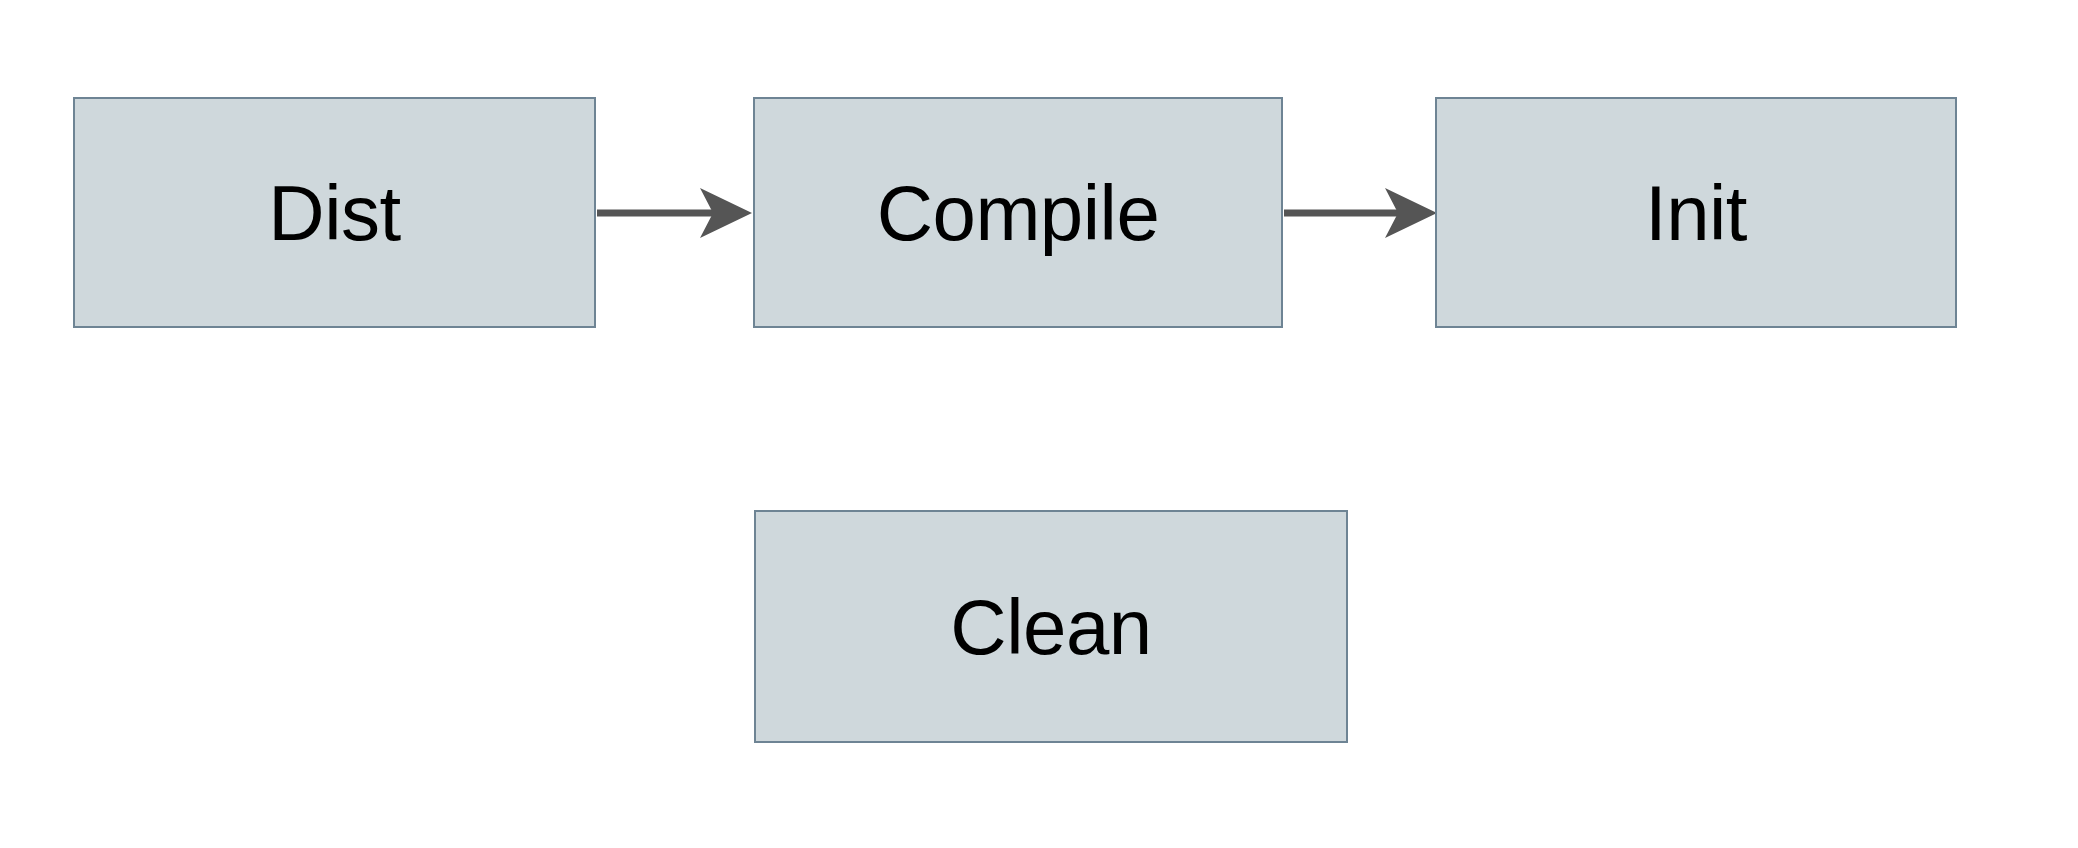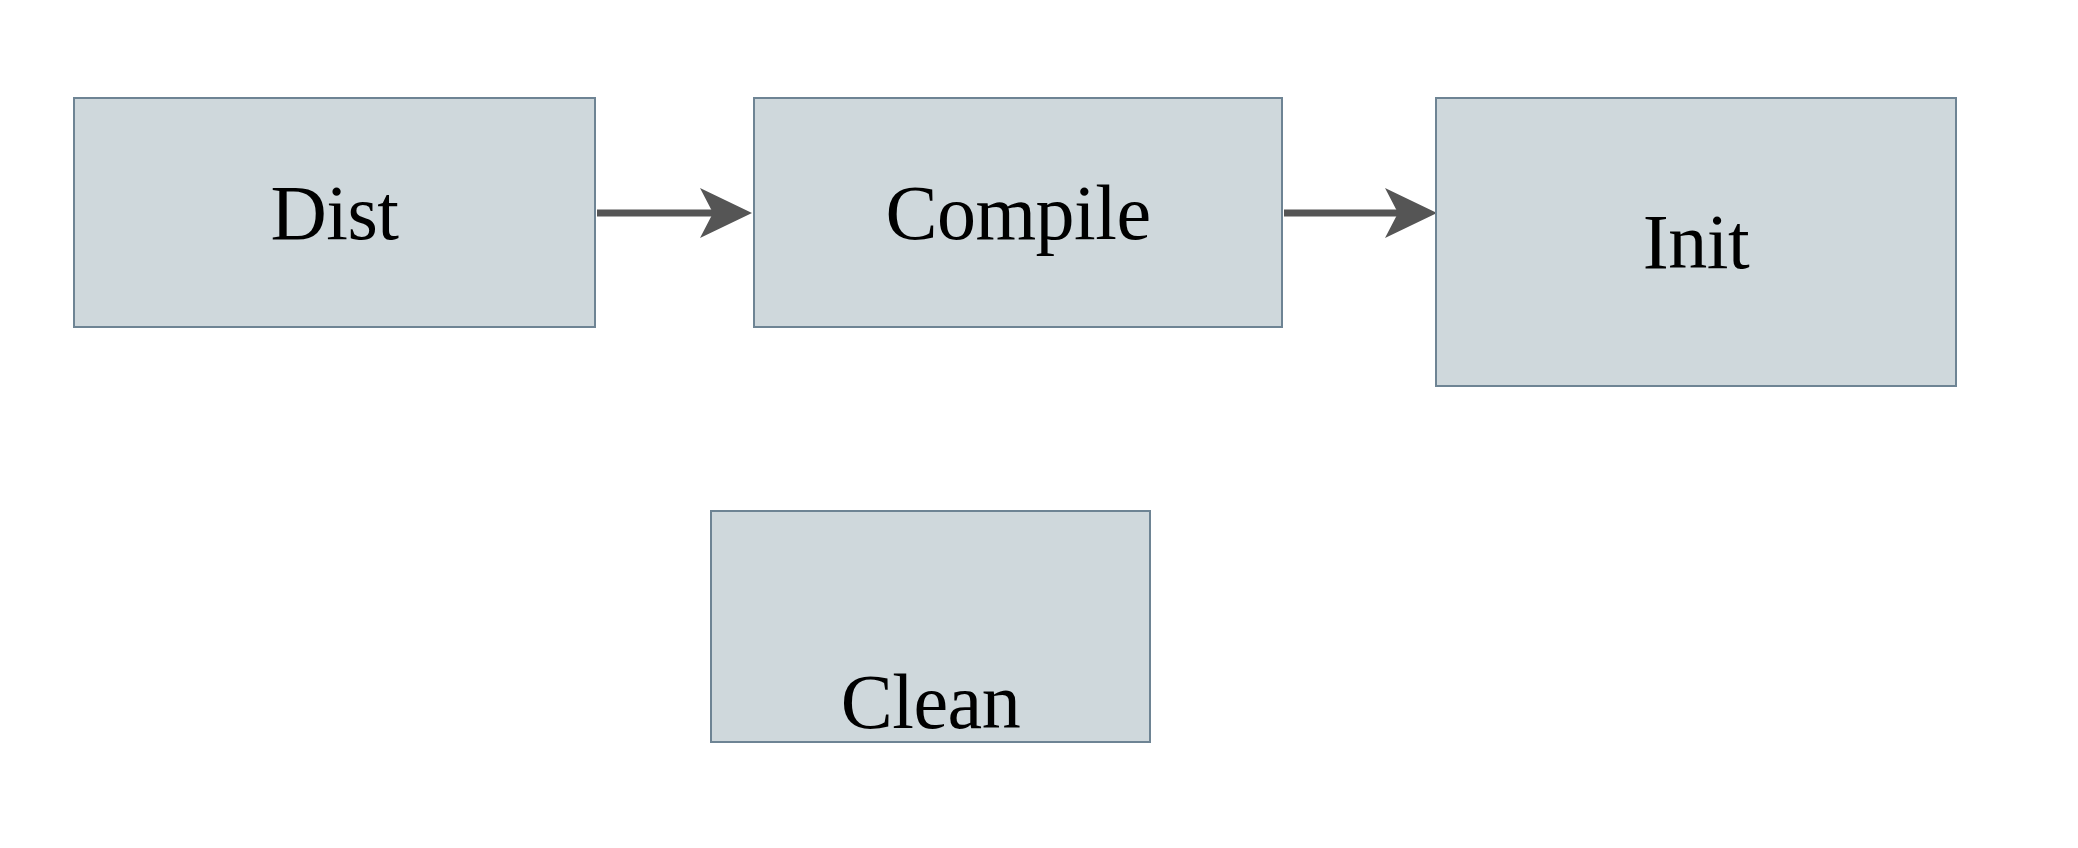--- a/index.html
+++ b/index.html
@@ -21,21 +21,21 @@
   .node {
     position: absolute;
     box-sizing: border-box;
     background: #cfd8dc;
     border: 2px solid #6e8494;
     display: flex;
     align-items: center;
     justify-content: center;
   }
   .node-label {
-    font-family: Liberation Serif, serif;
+    font-family: Liberation Sans, sans-serif;
     font-size: 78px;
     line-height: 1;
     font-weight: 400;
     color: #000000;
     letter-spacing: -0.5px;
     white-space: nowrap;
     -webkit-font-smoothing: antialiased;
   }
   .edge-svg {
     position: absolute;
@@ -73,21 +73,21 @@
   </svg>
 
   <div class="node" style="left:73px; top:97px; width:523px; height:231px;">
     <span class="node-label">Dist</span>
   </div>
 
   <div class="node" style="left:753px; top:97px; width:530px; height:231px;text-align:center;">
     <span class="node-label">Compile</span>
   </div>
 
-  <div class="node" style="left:1435px; top:97px; width:522px; height:290px;">
+  <div class="node" style="left:1435px; top:97px; width:522px; height:231px;">
     <span class="node-label">Init</span>
   </div>
 
-  <div class="node" style="left:710px; top:510px; width:441px; height:233px;align-items:flex-end;">
+  <div class="node" style="left:754px; top:510px; width:594px; height:233px;">
     <span class="node-label">Clean</span>
   </div>
 
 </div>
 
 </body></html>

